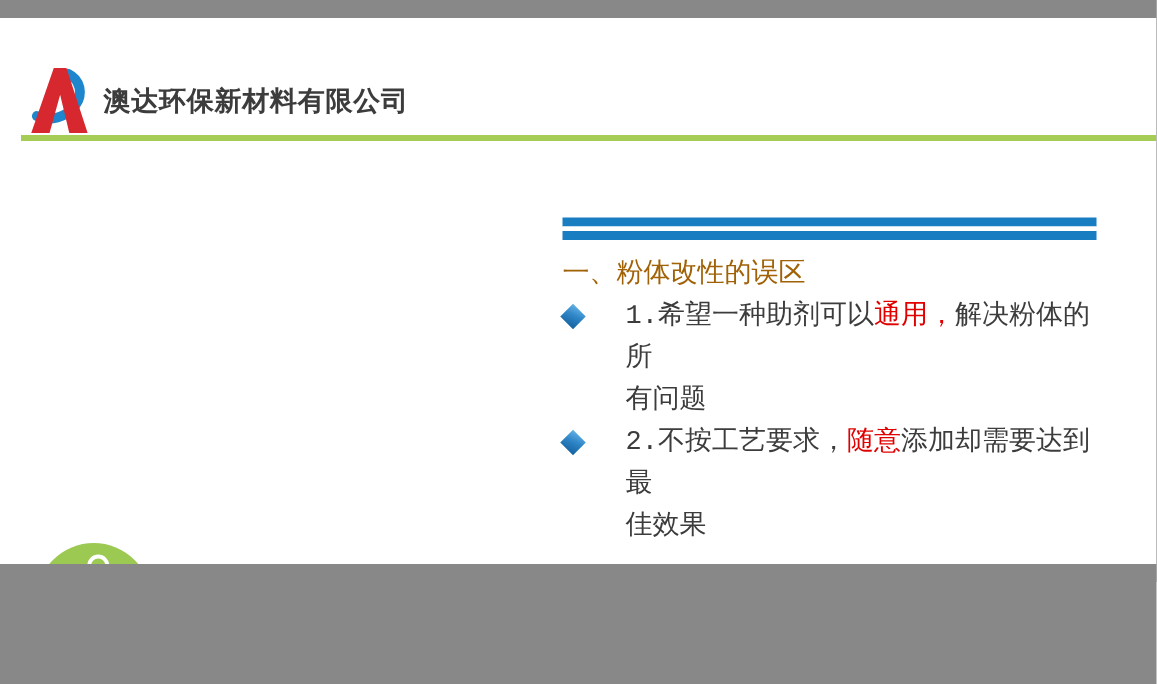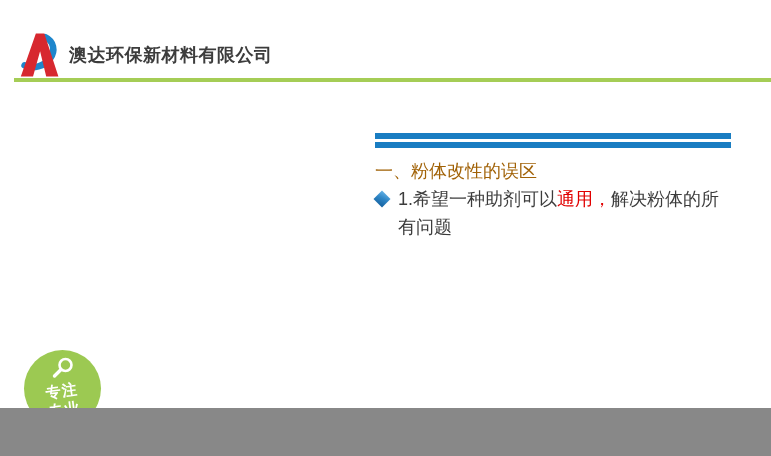--- a/index.html
+++ b/index.html
@@ -1,19 +1,19 @@
 <!DOCTYPE html>
 <html><head>
 <meta charset="utf-8">
 <style>
   html,body{margin:0;padding:0;background:#888;}
   .slide{
-    position:relative;width:771px;height:408px;background:#ffffff;
-    overflow:hidden;margin:0 auto;
-    font-family:Liberation Sans, sans-serif;
+    position:relative;width:771px;height:364px;background:#ffffff;
+    overflow:hidden;margin:12px auto;
+    font-family:Liberation Mono, monospace;
   }
   
   .logo{position:absolute;left:18px;top:30px;width:47px;height:50px;}
   .company-cn{
     position:absolute;left:69px;top:43px;font-size:18px;font-weight:bold;
     color:#3c3c3c;letter-spacing:0.5px;white-space:nowrap;
   }
   .company-en{
     position:absolute;left:69px;top:63px;font-size:15px;
     color:#c5c6c8;white-space:nowrap;letter-spacing:0.3px;
@@ -28,21 +28,21 @@
     white-space:pre-line;letter-spacing:1px;
   }
   
   .panel{position:absolute;left:375px;top:133px;width:356px;}
   .rule-bar{width:100%;height:6px;background:#197dc2;}
   .rule-gap{width:100%;height:3px;background:#ffffff;}
   .panel-heading{
     margin-top:9px;font-size:18px;color:#a16207;line-height:28px;
   }
   .bullet-list{list-style:none;margin:0;padding:0;}
-  .bullet{display:flex;align-items:flex-start;}
+  .bullet{display:flex;align-items:flex-start;gap:19px;}
   .diamond{
     flex:0 0 auto;width:12px;height:12px;margin:8px 10px 0 1px;
     transform:rotate(45deg);
     background:linear-gradient(160deg,#63b1e6 0%,#2f86c6 45%,#15619f 100%);
   }
   .bullet-text{
     font-size:18px;color:#3c3c3c;line-height:28px;white-space:pre-line;
     width:333px;
   }
   .red{color:#e10000;}
@@ -76,20 +76,25 @@
     <div class="rule-bar"></div>
     <div class="rule-gap"></div>
     <div class="rule-bar"></div>
     <div class="panel-heading">一、粉体改性的误区</div>
     <ul class="bullet-list" id="bullet-list">
         <li class="bullet">
           <span class="diamond"></span>
           <div class="bullet-text"><span>1.希望一种助剂可以</span><span class="red">通用，</span><span>解决粉体的所
 有问题</span></div>
         </li>
+        <li class="bullet">
+          <span class="diamond"></span>
+          <div class="bullet-text"><span>2.不按工艺要求，</span><span class="red">随意</span><span>添加却需要达到最
+佳效果</span></div>
+        </li>
       </ul>
   </div>
 
   <div class="badge">
     <svg width="27" height="25" viewBox="0 0 27 25" aria-hidden="true">
       <circle cx="16.5" cy="9" r="6" fill="none" stroke="#ffffff" stroke-width="2.6"></circle>
       <line x1="11.8" y1="13.7" x2="5.5" y2="20" stroke="#ffffff" stroke-width="3.4" stroke-linecap="round"></line>
     </svg>
     <div class="badge-text">
       <div>专注</div>

